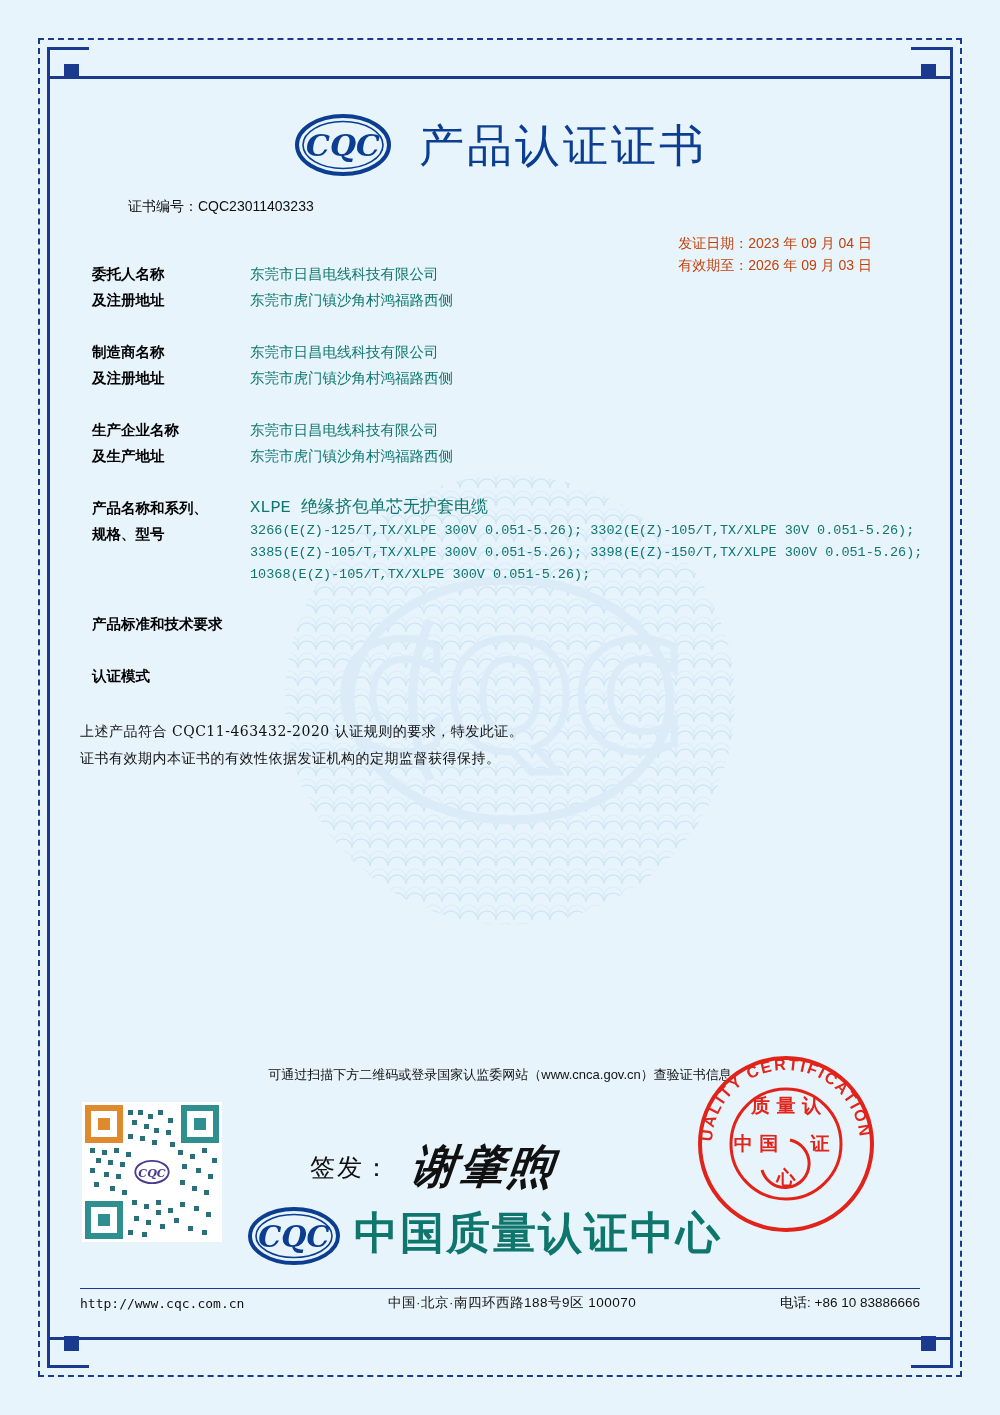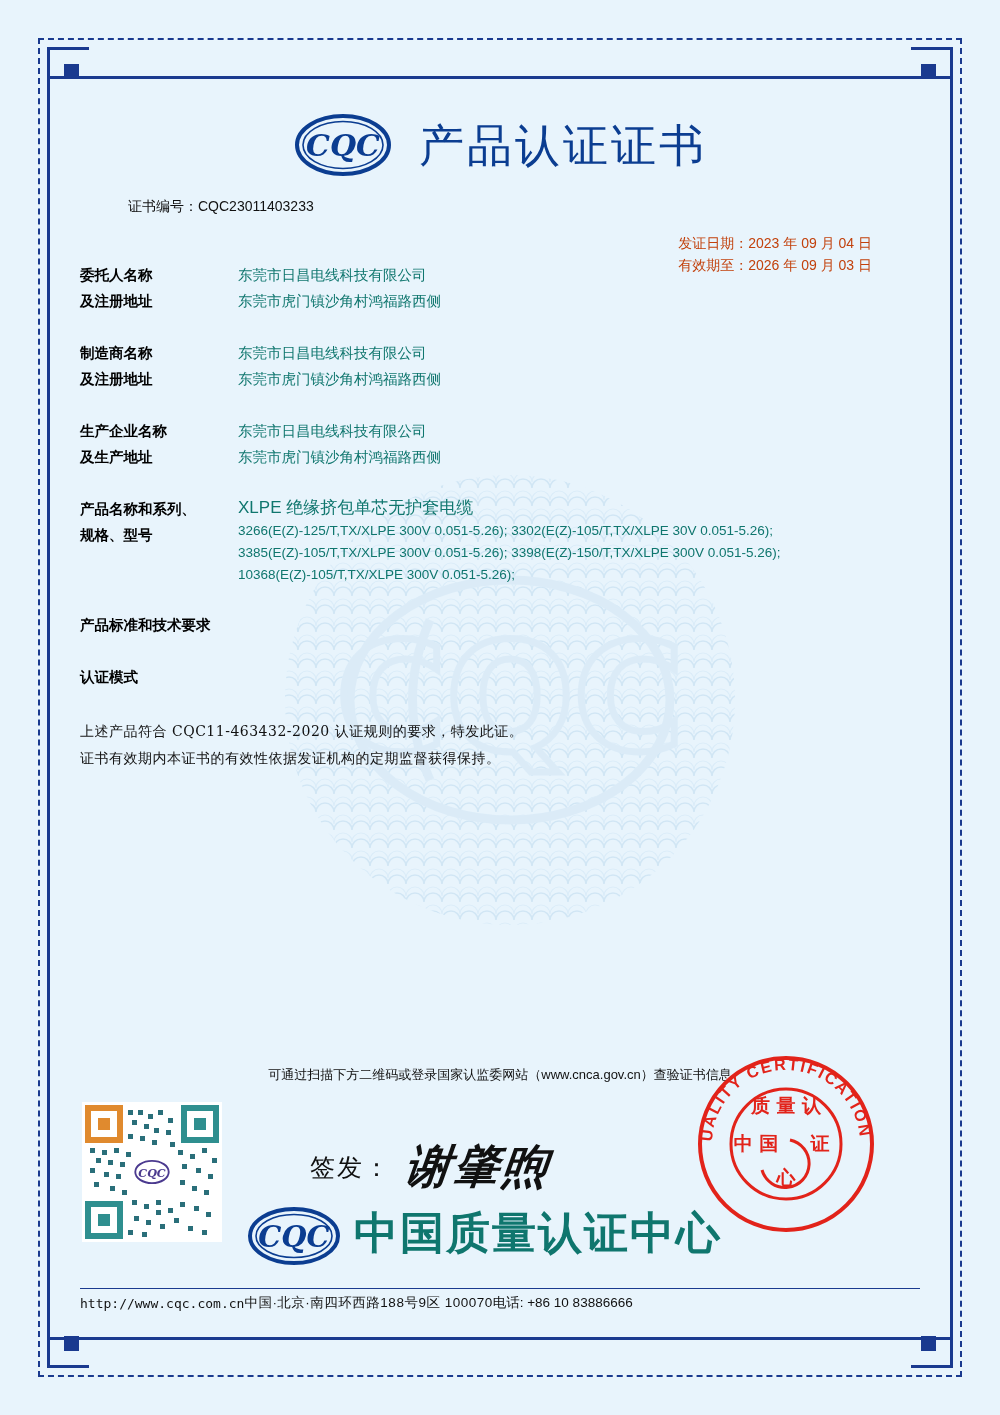--- a/index.html
+++ b/index.html
@@ -97,24 +97,25 @@
     text-align: left;
     font-size: 14px;
     color: #c2410c;
     line-height: 22px;
     margin-top: 36px;
   }
 
   
   .fields {
     position: absolute;
-    left: 80px; top: 262px;
+    left: 92px; top: 262px;
     width: 840px;
     font-size: 14.5px;
     color: #111;
+    font-family: Liberation Mono, monospace;
   }
   .field-block {
     display: flex;
     margin-bottom: 4px;
   }
   .field-label {
     width: 158px;
     flex: 0 0 158px;
     font-weight: bold;
     color: #000;
@@ -174,21 +175,21 @@
     align-items: center;
     justify-content: center;
   }
 
   
   .sign-row {
     position: absolute;
     left: 310px; top: 1136px;
     display: flex;
     align-items: center;
-    gap: 14px;
+    gap: 20px;
   }
   .sign-label {
     font-family: "DejaVu Sans", sans-serif;
     font-size: 25px;
     color: #111;
     letter-spacing: 2px;
   }
   .sign-name {
     font-family: "DejaVu Serif", serif;
     font-size: 46px;
@@ -229,20 +230,21 @@
     position: absolute;
     left: 80px; top: 1288px;
     width: 840px;
     border-top: 1px solid #1a3a8f;
   }
   .footer {
     position: absolute;
     left: 80px; top: 1294px;
     width: 840px;
     display: flex;
+    justify-content: space-between;
     align-items: center;
     font-size: 13.5px;
     color: #111;
   }
   .footer .url { font-family: "DejaVu Sans Mono", monospace; font-size: 13px;}
   .footer .addr { letter-spacing: 0.5px; }
   .footer .tel { font-family: "Liberation Sans", sans-serif; }
 </style>
 </head>
 <body>

